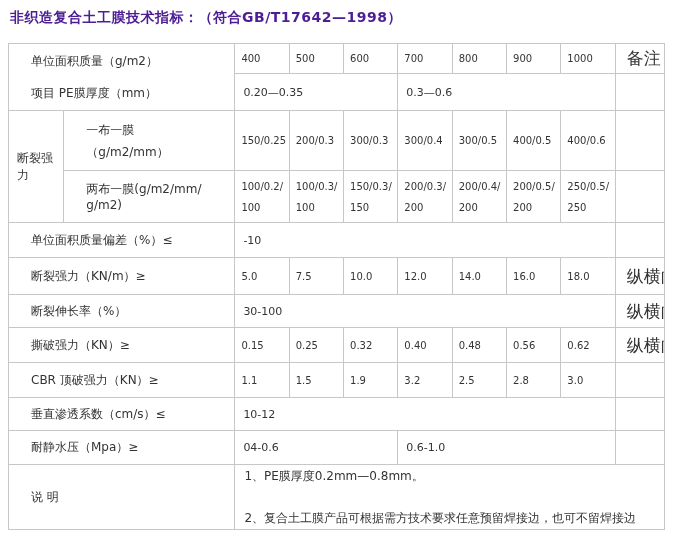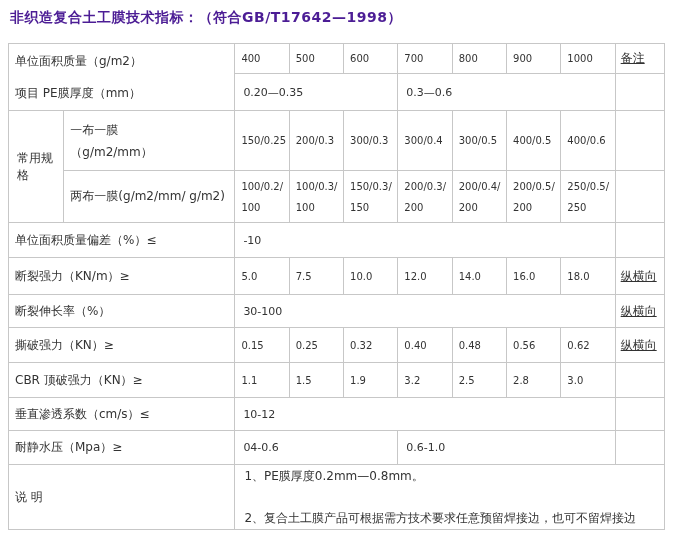--- a/index.html
+++ b/index.html
@@ -28,24 +28,24 @@
     width: 657px;
   }
   td {
     border: 1px solid #c7c7c7;
     vertical-align: middle;
     font-size: 12px;
     color: #333333;
     padding: 2px 3px 2px 7px;
     overflow: hidden;
   }
-  td.lbl { padding-left: 6px; }
+  td.lbl { padding-left: 22px; }
   td.val { font-size: 10px; padding-left: 6px; padding-right: 2px; }
   td.span-val { font-size: 11px; padding-left: 8px; }
-  td.remark { font-size: 12px; padding-left: 5px; padding-right: 1px; white-space: nowrap; text-decoration: underline; }
+  td.remark { font-size: 17px; padding-left: 11px; padding-right: 1px; white-space: nowrap; }
   td.wrapv { word-break: break-all; line-height: 21px; }
   .hdr-line { display: block; line-height: 16px; white-space: nowrap; }
   .hdr-line1 { margin-bottom: 16px; }
   .two-line span { display: block; line-height: 22px; white-space: nowrap; }
   .notes-cell { padding-left: 9px; }
   .notes-cell span { display: block; line-height: 18px; }
   .notes-cell .note1 { margin-bottom: 24px; }
   .group-lbl { padding-left: 8px; }
 </style>
 </head>
@@ -83,21 +83,21 @@
     <td class="remark">备注</td>
   </tr>
 
   <tr style="height:37px">
     <td class="span-val" colspan="3">0.20—0.35</td>
     <td class="span-val" colspan="4">0.3—0.6</td>
     <td class="remark"></td>
   </tr>
 
   <tr style="height:60px">
-    <td class="group-lbl" rowspan="2">常用规格</td>
+    <td class="group-lbl" rowspan="2">断裂强力</td>
     <td class="lbl two-line">
       <span>一布一膜</span>
       <span>（g/m2/mm）</span>
     </td>
     <td class="val">150/0.25</td>
     <td class="val">200/0.3</td>
     <td class="val">300/0.3</td>
     <td class="val">300/0.4</td>
     <td class="val">300/0.5</td>
     <td class="val">400/0.5</td>

